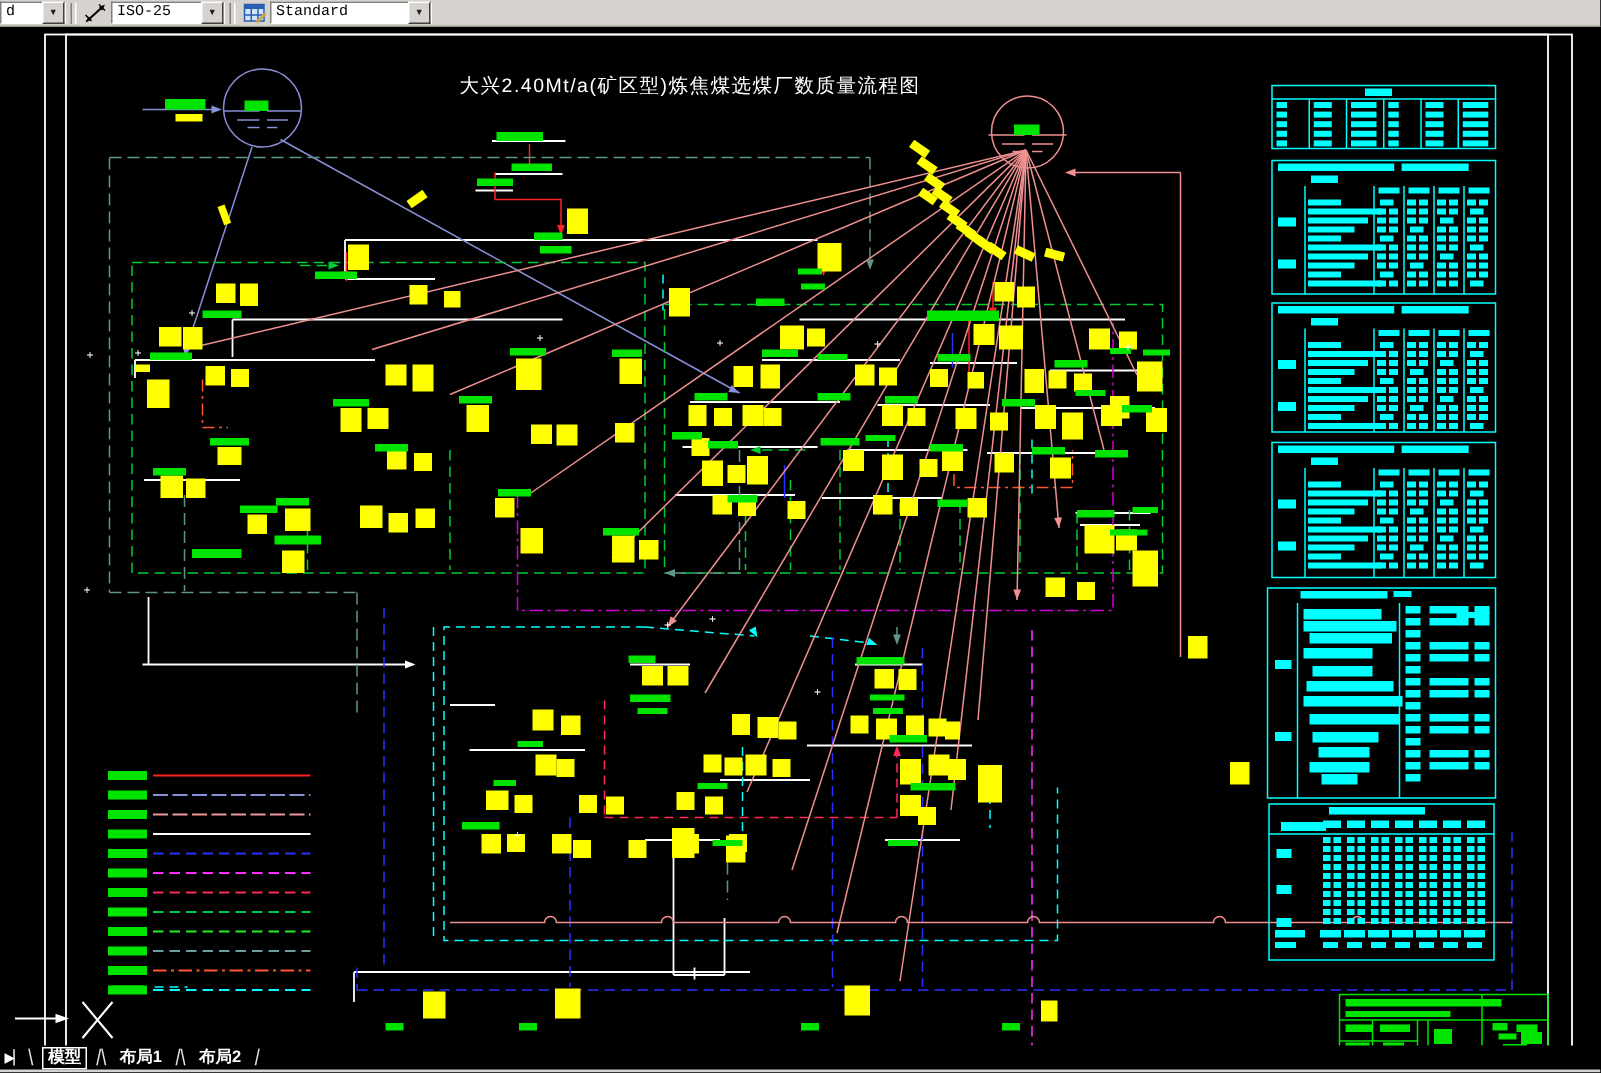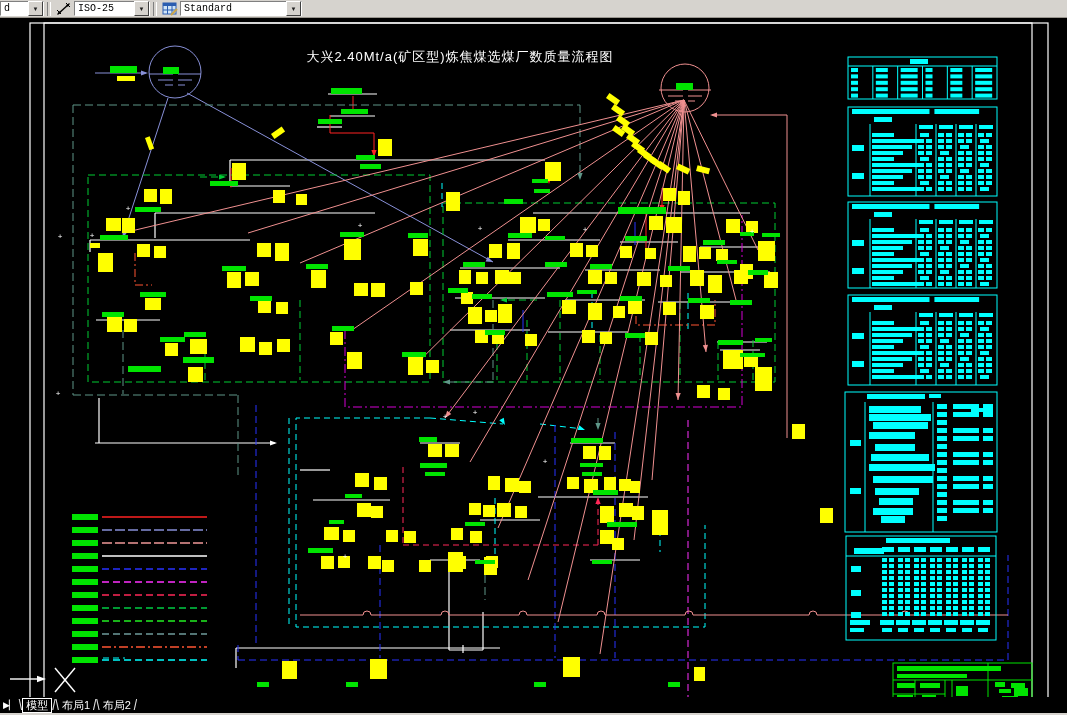--- a/index.html
+++ b/index.html
@@ -17,21 +17,21 @@
   .tbtn{width:18px;height:15px;background:#d6d3ce;border:1px solid #d6d3ce;display:flex;
     align-items:center;justify-content:center;}
   
   #cad{position:absolute;left:0;top:0;width:1067px;height:715px;z-index:1;background:#000;}
   
   #tabbar{position:absolute;left:0;top:697px;width:1067px;height:16px;background:#000;z-index:6;
     display:flex;align-items:center;color:#fff;font-size:11px;}
   #tabbar .nav{color:#fff;font-size:9px;margin:0 4px 0 3px;letter-spacing:-1px;}
   .tab{display:flex;align-items:center;height:15px;}
   .tab .sl{color:#e8e8e8;font-size:12px;transform:scaleY(1.25);}
-  .tab .lbl{padding:0 3px;margin:0 0;line-height:13px;}
+  .tab .lbl{padding:0 3px;margin:0 6px;line-height:13px;font-weight:bold;}
   .tab.active .lbl{border:1px solid #fff;}
   #bottomstrip{position:absolute;left:0;top:713px;width:1067px;height:2px;background:#d6d3ce;z-index:6;}
 </style>
 </head>
 <body>
 
 <div id="app">
 
   <div id="toolbar">
     <div class="combo" style="width:44px">
@@ -56,21 +56,21 @@
     <div class="tbtn">
       <svg width="16" height="14" viewBox="0 0 16 14">
         <rect x="1" y="1" width="13" height="11" fill="#cfe4f7" stroke="#2a5db0"></rect>
         <rect x="1" y="1" width="13" height="3" fill="#2a5db0"></rect>
         <line x1="5.5" y1="4" x2="5.5" y2="12" stroke="#2a5db0"></line>
         <line x1="10" y1="4" x2="10" y2="12" stroke="#2a5db0"></line>
         <line x1="1" y1="8" x2="14" y2="8" stroke="#2a5db0"></line>
         <line x1="9" y1="13" x2="15" y2="7" stroke="#caa54a" stroke-width="2"></line>
       </svg>
     </div>
-    <div class="combo" style="width:122px">
+    <div class="combo" style="width:108px">
       <span class="val">Standard</span>
       <span class="drop">▼</span>
     </div>
   </div>
 
   <svg id="cad" xmlns="http://www.w3.org/2000/svg">
       <g>
         <rect x="30" y="23" width="1018" height="689" fill="none" stroke="#fff" stroke-width="1.2"></rect>
         <rect x="44" y="23" width="988" height="689" fill="none" stroke="#fff" stroke-width="1.2"></rect>
       </g>

